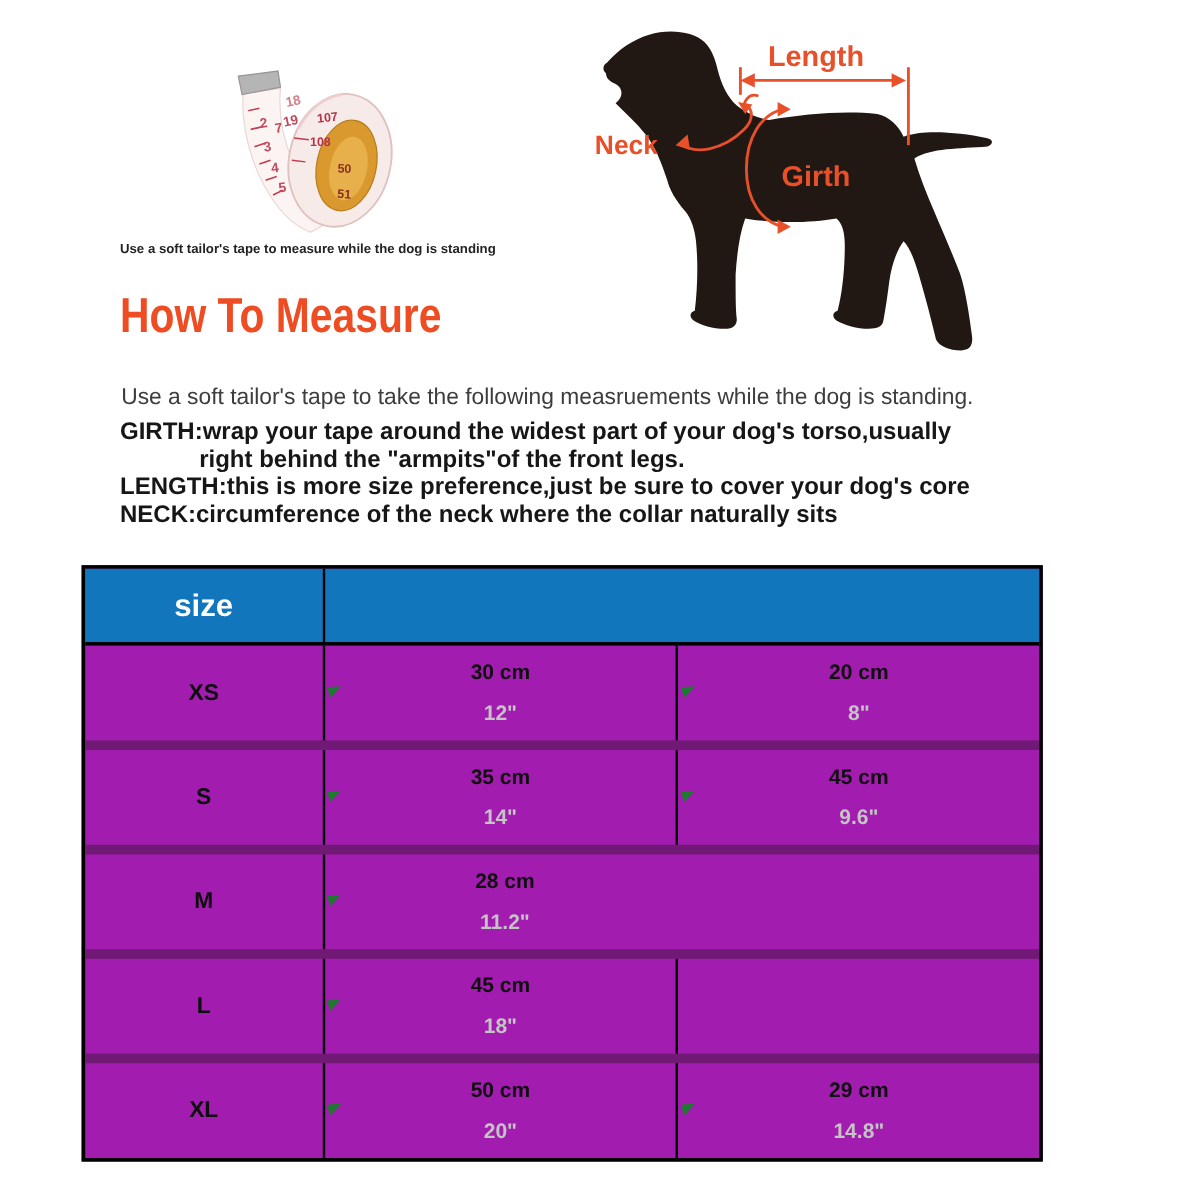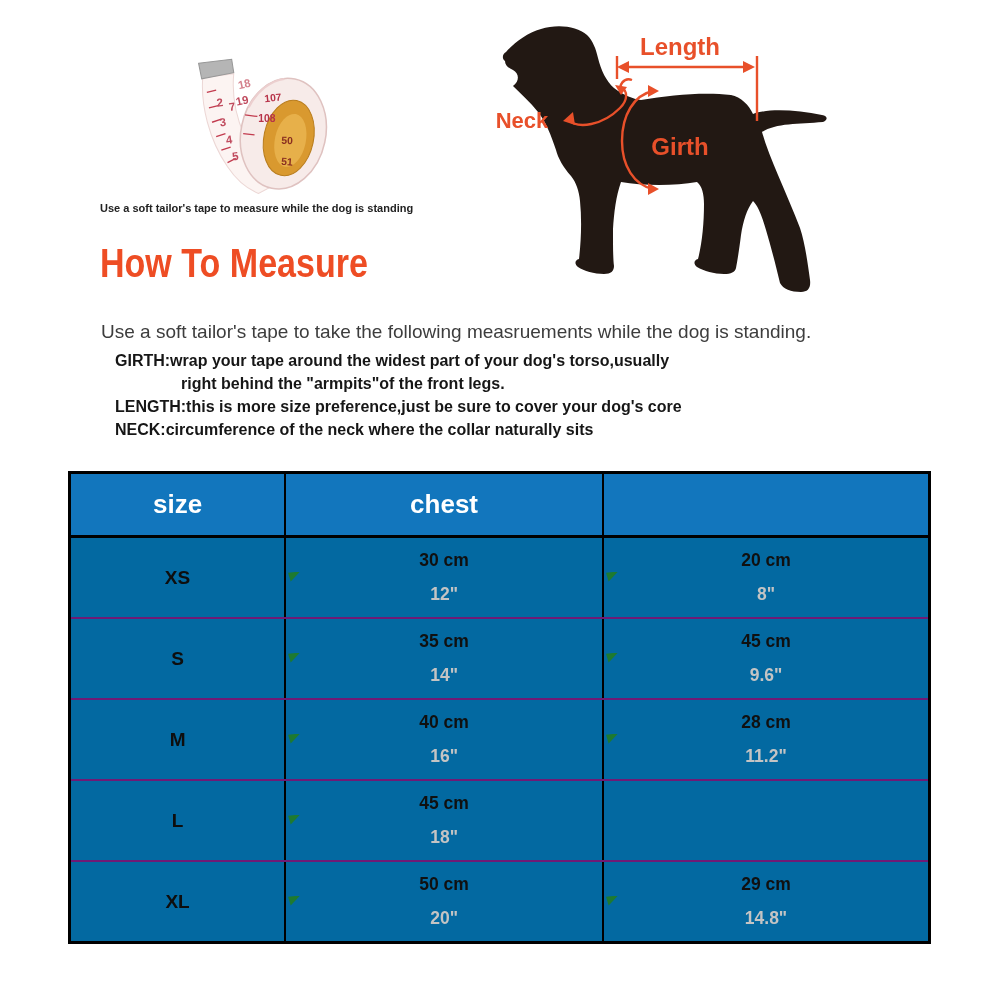--- a/index.html
+++ b/index.html
@@ -12,31 +12,31 @@
         font-size:11px;font-weight:bold;color:#222;white-space:nowrap;}
 
   
   .dog-svg{position:absolute;left:475px;top:15px;width:420px;height:300px;}
   .dog-svg text{font-family:"Liberation Sans",sans-serif;font-weight:bold;}
 
   
   .heading{position:absolute;left:100px;top:240px;font-size:41px;font-weight:bold;
         color:#ee4d24;transform:scaleX(.83);transform-origin:left top;white-space:nowrap;}
   .intro{position:absolute;left:101px;top:297px;font-size:19px;color:#3d3d3d;white-space:nowrap;margin-top:24px;}
-  .instructions{position:absolute;left:115px;top:349px;font-size:16px;font-weight:bold;
+  .instructions{position:absolute;left:100px;top:349px;font-size:20px;font-weight:bold;
         color:#161616;line-height:23px;}
   .instructions .indent{padding-left:66px;}
 
   
-  .sizetable{position:absolute;left:68px;top:471px;width:863px;border:3px solid #000;
-        box-sizing:border-box;background:#0369a1;}
+  .sizetable{position:absolute;left:68px;top:471px;width:801px;border:3px solid #000;
+        box-sizing:border-box;background:#a21caf;}
   .thead{display:flex;height:61px;background:#1276bd;border-bottom:3px solid #000;}
   .th{display:flex;align-items:center;justify-content:center;color:#fff;
         font-weight:bold;font-size:26px;box-sizing:border-box;}
-  .tr{display:flex;height:79px;border-bottom:2px solid #701a75;}
+  .tr{display:flex;height:79px;border-bottom:8px solid #701a75;}
   .tr:last-child{border-bottom:none;border-radius:27px;}
   .td{position:relative;display:flex;flex-direction:column;justify-content:center;
         align-items:center;box-sizing:border-box;}
   .c1{width:25.1%;border-right:2px solid #000;}
   .c2{width:37.1%;border-right:2px solid #000;}
   .c3{width:37.8%;}
   .size-label{font-size:19px;font-weight:bold;color:#0e0e0e;}
   .cm{font-size:17.5px;font-weight:bold;color:#101010;margin-bottom:13px;}
   .inch{font-size:17.5px;font-weight:bold;color:#c4c4c4;}
   .tri{position:absolute;left:2px;top:50%;width:12px;height:10px;transform:translateY(-60%);
@@ -133,21 +133,20 @@
   <div class="instructions">
     <div>GIRTH:wrap your tape around the widest part of your dog's torso,usually</div>
     <div class="indent">right behind the "armpits"of the front legs.</div>
     <div>LENGTH:this is more size preference,just be sure to cover your dog's core</div>
     <div>NECK:circumference of the neck where the collar naturally sits</div>
   </div>
 
   <div class="sizetable">
     <div class="thead">
       <div class="th c1">size</div>
-      <div class="th c2">chest</div>
     </div>
 
     <div class="tr">
       <div class="td c1 size-label">XS</div>
       <div class="td c2">
           <span class="tri"></span>
         <div class="cm">30 cm</div>
         <div class="inch">12"</div>
         </div>
       <div class="td c3">
@@ -166,25 +165,20 @@
         </div>
       <div class="td c3">
           <span class="tri"></span>
         <div class="cm">45 cm</div>
         <div class="inch">9.6"</div>
         </div>
     </div>
 
     <div class="tr">
       <div class="td c1 size-label">M</div>
-      <div class="td c2">
-          <span class="tri"></span>
-        <div class="cm">40 cm</div>
-        <div class="inch">16"</div>
-        </div>
       <div class="td c3">
           <span class="tri"></span>
         <div class="cm">28 cm</div>
         <div class="inch">11.2"</div>
         </div>
     </div>
 
     <div class="tr">
       <div class="td c1 size-label">L</div>
       <div class="td c2">

